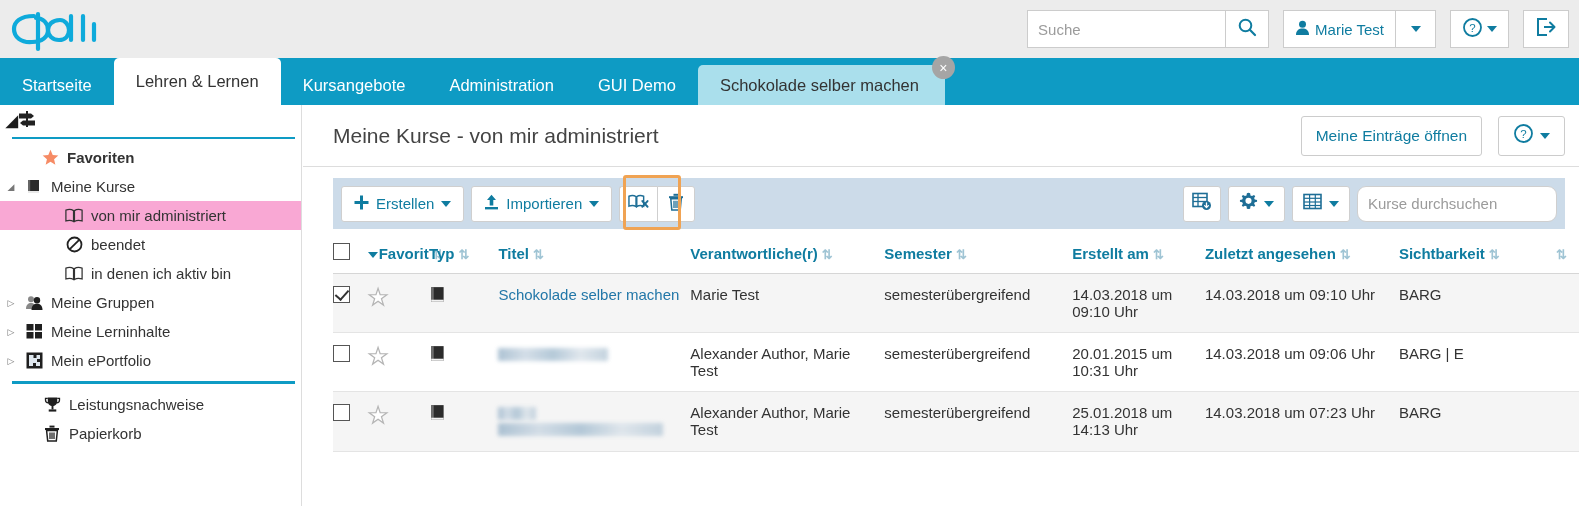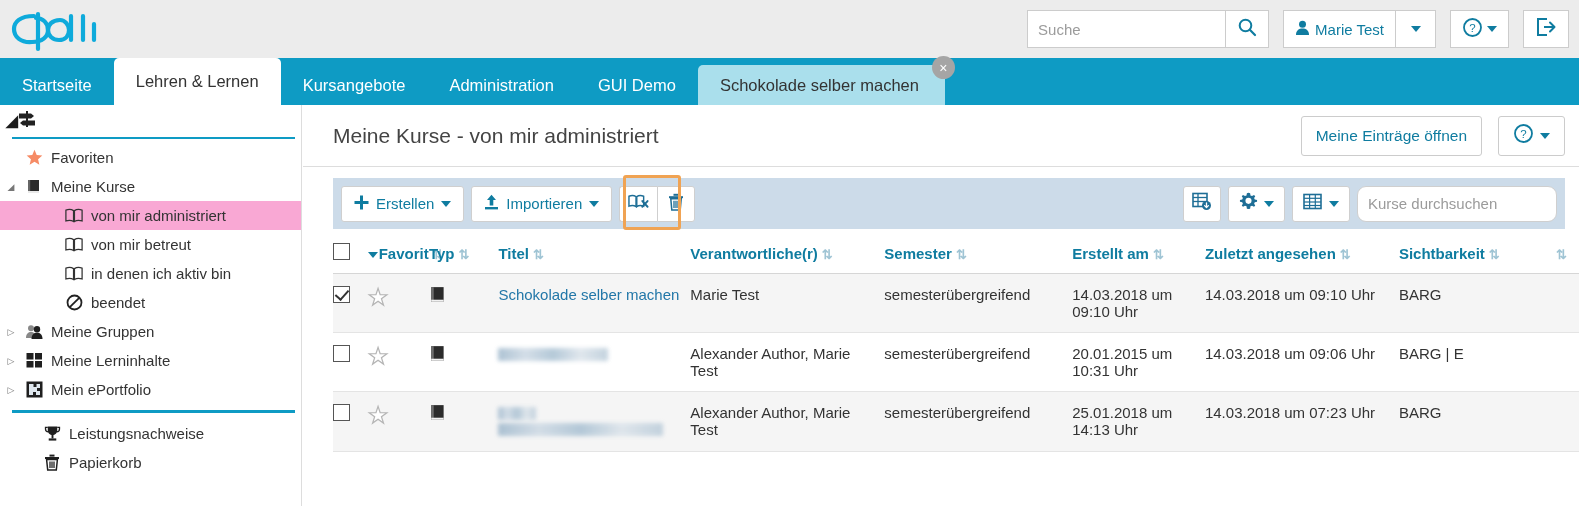--- a/index.html
+++ b/index.html
@@ -101,21 +101,21 @@
   .side-rule { height: 2px; background: #0e9bc4; margin: 1px 6px 4px 12px; }
   .side-rule2 { height: 3px; background: #0e9bc4; margin: 6px 6px 6px 12px; }
   .side-item {
     display: flex; align-items: center; height: 29px;
     font-size: 15px; color: #333333; cursor: pointer; white-space: nowrap;
   }
   .side-item.selected { background: #f9a8d4; text-align: right; }
   .side-item .lvl-arrow { width: 22px; text-align: center; color: #777; font-size: 9px; }
   .side-item .si-ico { width: 24px; display: flex; align-items: center; justify-content: center; }
   .side-item .si-label { padding-left: 5px; }
-  .indent1 { padding-left: 22px; }
+  .indent1 { padding-left: 38px; font-weight: bold; }
   .indent2 { padding-left: 62px; }
   .indent2b { padding-left: 40px; }
 
   
   .content {
     position: absolute; left: 303px; top: 105px;
     width: 1276px; height: 401px; background: #ffffff; overflow: hidden;
   }
   .page-head {
     position: relative; height: 62px; padding: 0 14px 0 30px;
@@ -339,48 +339,39 @@
     <div class="side-item indent2 selected">
       <span class="si-ico">
         <svg width="18" height="15" viewBox="0 0 20 16">
           <path d="M1 2 C4 1 7 1 9.5 2.6 L9.5 14.6 C7 13 4 13 1 14 Z" fill="none" stroke="#333" stroke-width="1.4"></path>
           <path d="M19 2 C16 1 13 1 10.5 2.6 L10.5 14.6 C13 13 16 13 19 14 Z" fill="none" stroke="#333" stroke-width="1.4"></path>
         </svg>
       </span>
       <span class="si-label">von mir administriert</span>
     </div>
 
+
+    <div class="side-item indent2">
+      <span class="si-ico">
+        <svg width="17" height="17" viewBox="0 0 18 18">
+          <circle cx="9" cy="9" r="7.4" fill="none" stroke="#222" stroke-width="1.9"></circle>
+          <line x1="4" y1="14" x2="14" y2="4" stroke="#222" stroke-width="1.9"></line>
+        </svg>
+      </span>
+      <span class="si-label">beendet</span>
+    </div>
+
     <div class="side-item indent2">
       <span class="si-ico">
         <svg width="18" height="15" viewBox="0 0 20 16">
           <path d="M1 2 C4 1 7 1 9.5 2.6 L9.5 14.6 C7 13 4 13 1 14 Z" fill="none" stroke="#333" stroke-width="1.4"></path>
           <path d="M19 2 C16 1 13 1 10.5 2.6 L10.5 14.6 C13 13 16 13 19 14 Z" fill="none" stroke="#333" stroke-width="1.4"></path>
         </svg>
       </span>
-      <span class="si-label">von mir betreut</span>
-    </div>
-
-    <div class="side-item indent2">
-      <span class="si-ico">
-        <svg width="18" height="15" viewBox="0 0 20 16">
-          <path d="M1 2 C4 1 7 1 9.5 2.6 L9.5 14.6 C7 13 4 13 1 14 Z" fill="none" stroke="#333" stroke-width="1.4"></path>
-          <path d="M19 2 C16 1 13 1 10.5 2.6 L10.5 14.6 C13 13 16 13 19 14 Z" fill="none" stroke="#333" stroke-width="1.4"></path>
-        </svg>
-      </span>
       <span class="si-label">in denen ich aktiv bin</span>
-    </div>
-
-    <div class="side-item indent2">
-      <span class="si-ico">
-        <svg width="17" height="17" viewBox="0 0 18 18">
-          <circle cx="9" cy="9" r="7.4" fill="none" stroke="#222" stroke-width="1.9"></circle>
-          <line x1="4" y1="14" x2="14" y2="4" stroke="#222" stroke-width="1.9"></line>
-        </svg>
-      </span>
-      <span class="si-label">beendet</span>
     </div>
 
     <div class="side-item">
       <span class="lvl-arrow">▷</span>
       <span class="si-ico">
         <svg width="18" height="16" viewBox="0 0 18 16">
           <circle cx="6" cy="4.3" r="3" fill="#888"></circle>
           <path d="M1 14 C1 9.8 3.3 8 6 8 C8.7 8 11 9.8 11 14 Z" fill="#888"></path>
           <circle cx="12" cy="5.2" r="3.2" fill="#1f1f1f"></circle>
           <path d="M6.5 15 C6.5 10.5 9 8.7 12 8.7 C15 8.7 17.5 10.5 17.5 15 Z" fill="#1f1f1f"></path>

